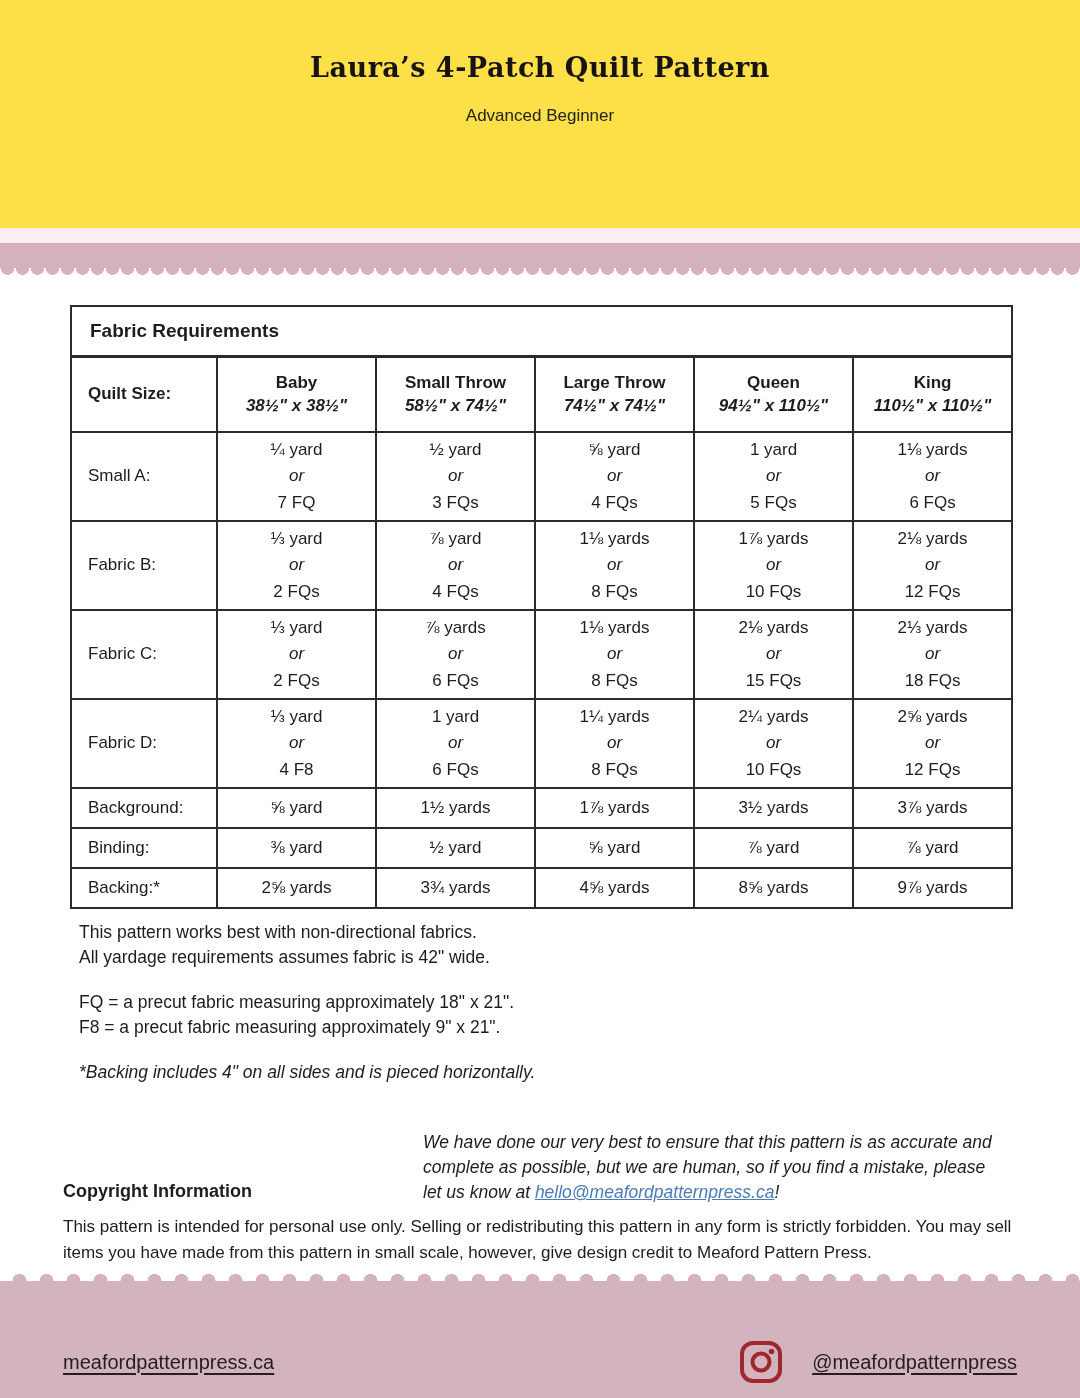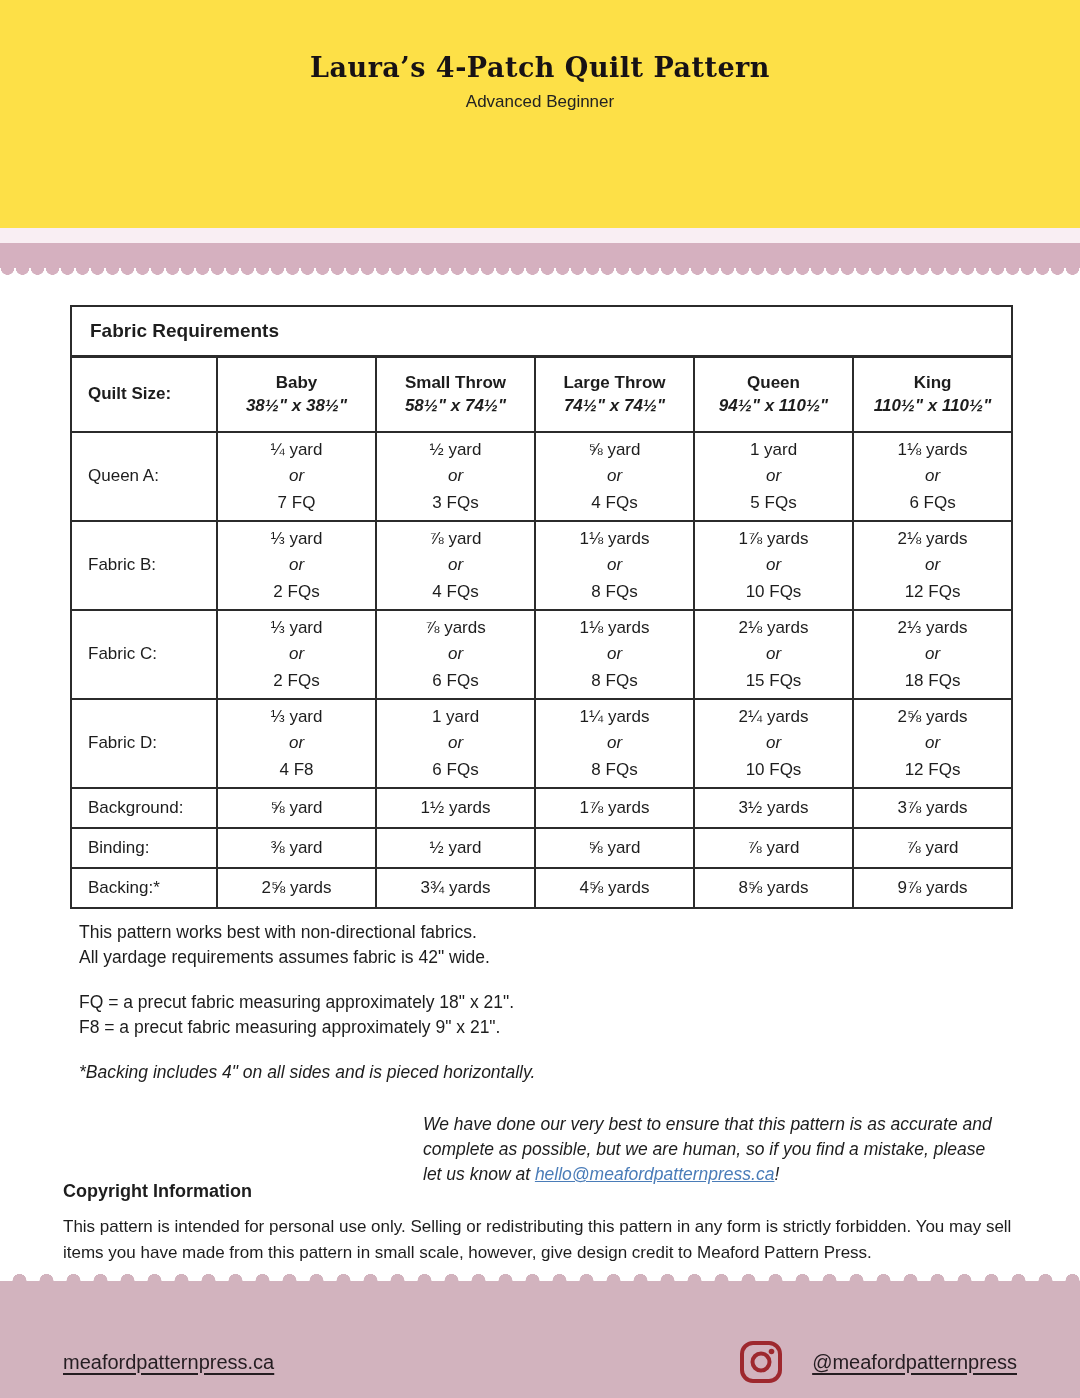--- a/index.html
+++ b/index.html
@@ -28,21 +28,21 @@
     letter-spacing: 0.5px;
     color: #171215;
   }
   .skill-label {
     margin-top: 26px;
     font-size: 17px;
     font-weight: bold;
     color: #1d1d1d;
   }
   .skill-value {
-    margin-top: 9px;
+    margin-top: 23px;
     font-size: 17px;
     color: #222222;
   }
   .light-stripe { height: 15px; background: #f9eef3; }
   .scallop-band { height: 25px; background: #d5b0bf; }
   .scallop-edge-top {
     height: 11px;
     background-image: radial-gradient(circle at 50% 0px, #d5b0bf 6.6px, rgba(0,0,0,0) 7px);
     background-size: 15px 11px;
     background-repeat: repeat-x;
@@ -91,21 +91,21 @@
     margin: 11px 0 0 79px;
     font-size: 17.5px;
     line-height: 25px;
   }
   .notes .gap { height: 20px; }
   .note-italic { font-style: italic; }
 
   .disclaimer {
     position: absolute;
     left: 423px;
-    top: 807px;
+    top: 825px;
     width: 575px;
     font-size: 17.5px;
     line-height: 25px;
     font-style: italic;
   }
   .disclaimer a, .email-link {
     color: #4a7cb8;
     text-decoration: underline;
     cursor: pointer;
   }
@@ -191,21 +191,21 @@
             <div class="size-name">Queen</div>
             <div class="size-dims">94½" x 110½"</div>
           </th>
           <th>
             <div class="size-name">King</div>
             <div class="size-dims">110½" x 110½"</div>
           </th>
         </tr>
 
         <tr class="fabric-row">
-          <td class="row-label">Queen A:</td>
+          <td class="row-label">Small A:</td>
           <td>
               <div>¼ yard</div>
               <div class="or">or</div>
               <div>7 FQ</div>
             </td>
           <td>
               <div>½ yard</div>
               <div class="or">or</div>
               <div>3 FQs</div>
             </td>

